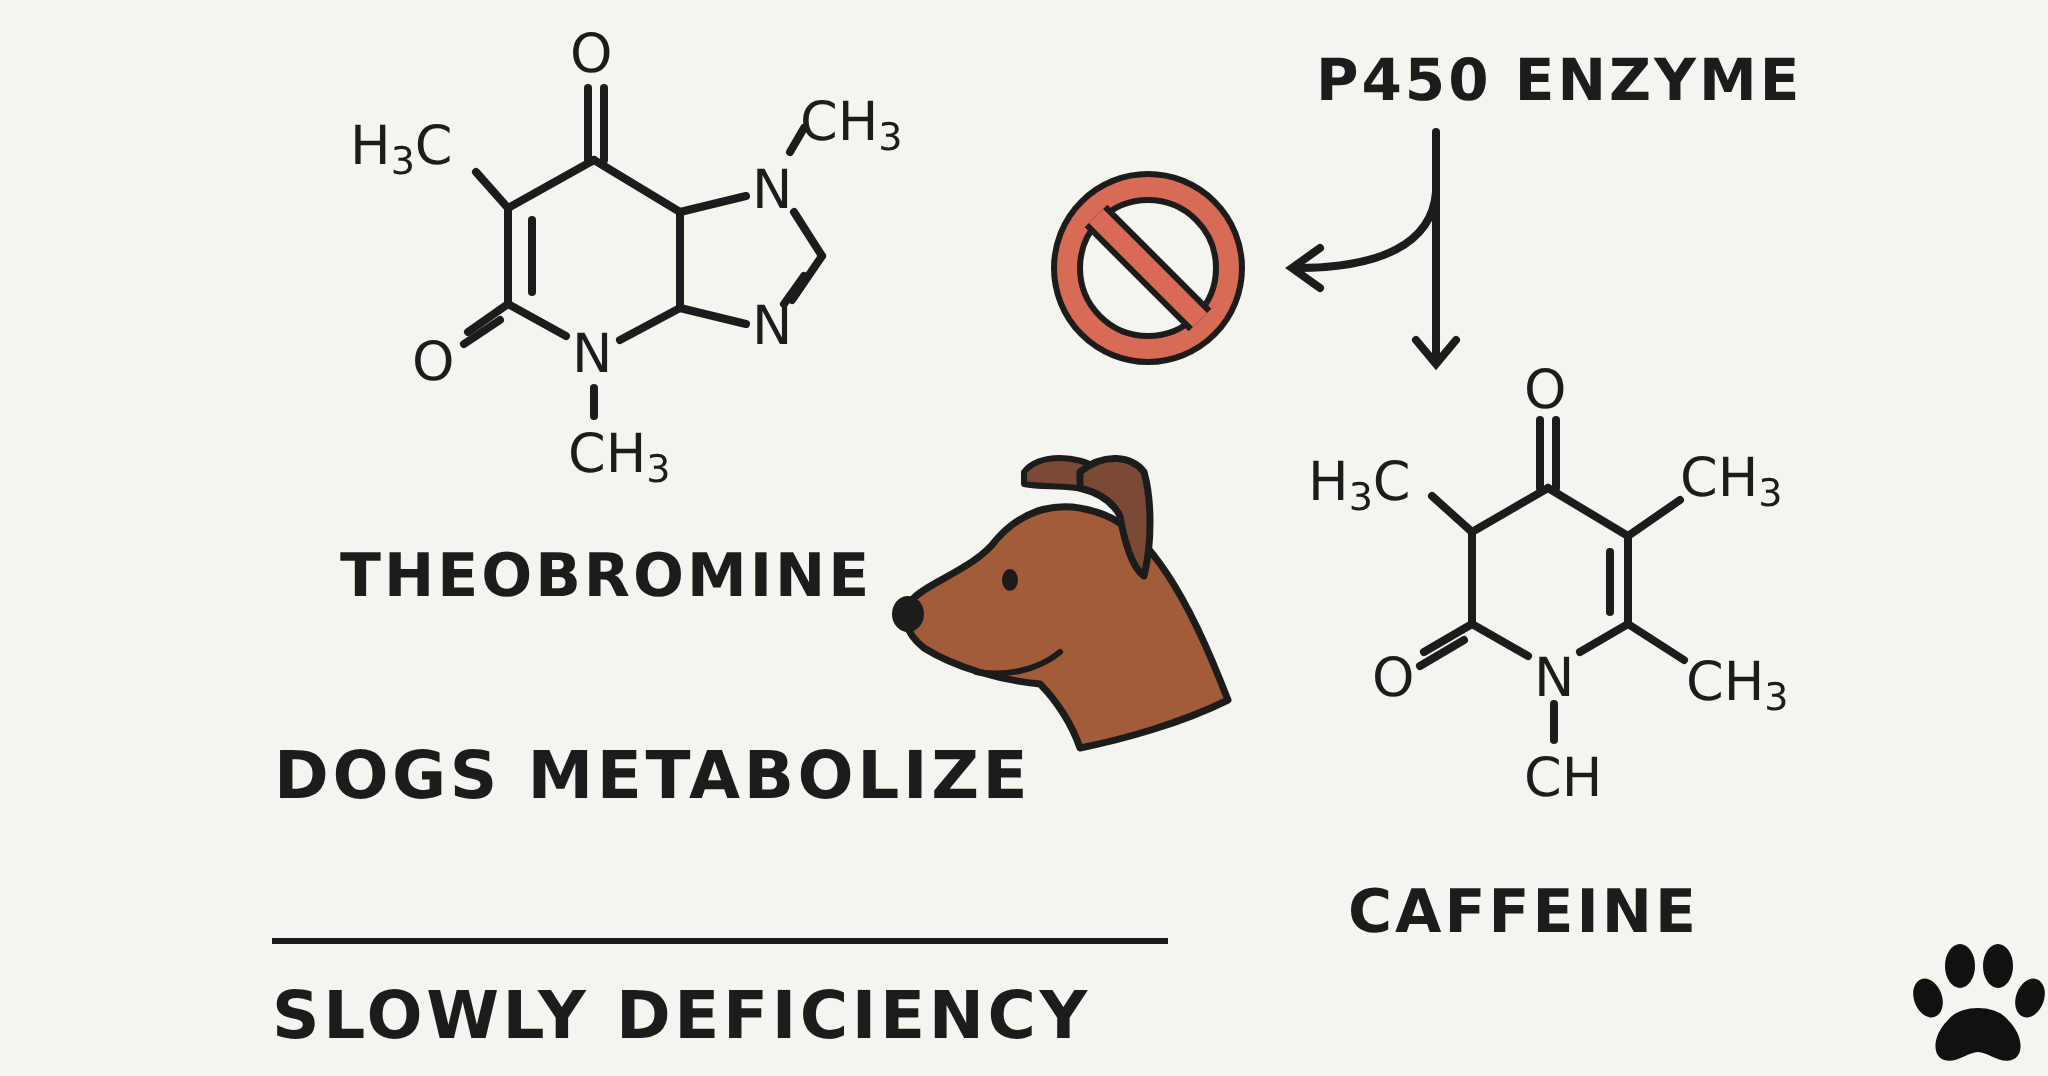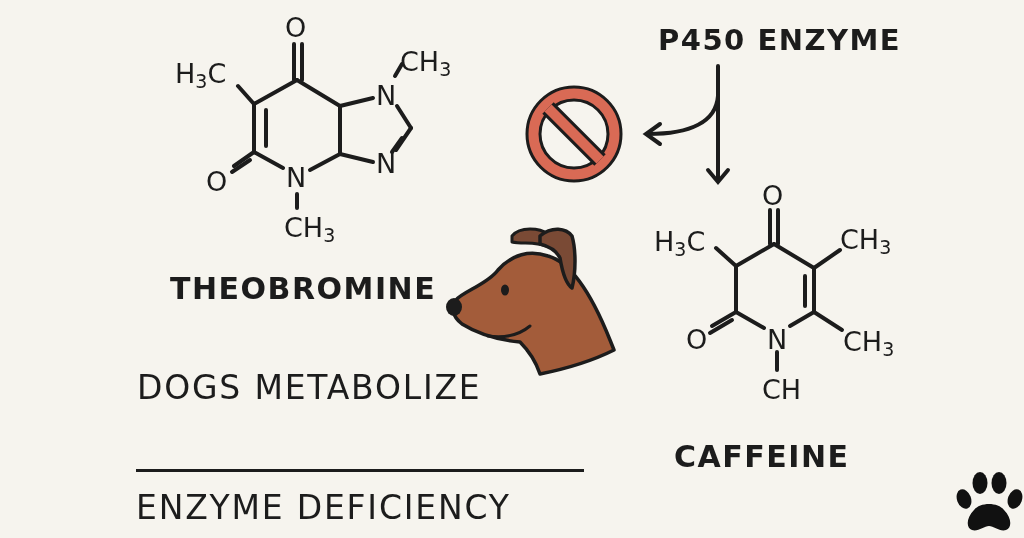--- a/index.html
+++ b/index.html
@@ -18,21 +18,21 @@
       font-family: "DejaVu Sans", sans-serif; color: #1c1c1c;
       white-space: nowrap;
     }
     .atom sub { font-size: 19px; vertical-align: -5px; line-height: 0; }
     .label {
       position: absolute; font-weight: bold; font-size: 30px; letter-spacing: 1.5px;
       line-height: 1; white-space: nowrap;
       font-family: "DejaVu Sans", sans-serif; color: #1c1c1c;
     }
     .headline {
-      position: absolute; font-weight: normal; font-size: 33px; letter-spacing: 1.8px;
+      position: absolute; font-weight: bold; font-size: 33px; letter-spacing: 1.8px;
       line-height: 40px; white-space: nowrap; color: #1c1c1c;
     }
     .divider { position: absolute; background: #1c1c1c; height: 3px; }
   </style>
 </head>
 <body>
 
 <div class="abs" style="left:0;top:0;width:1024px;height:538px;">
   <svg width="1024" height="538">
 
@@ -142,21 +142,21 @@
 
   <path d="M488,336 C502,338 518,336 530,326" stroke="#1c1c1c" stroke-width="3" fill="none" stroke-linecap="round"></path>
 </svg>
 
 <div class="headline" style="left:137px;top:368px;">
   <div>DOGS METABOLIZE</div>
 </div>
 
 <div class="divider" style="left:136px;top:469px;width:448px;"></div>
 
-<div class="headline" style="left:136px;top:488px;">ENZYME DEFICIENCY</div>
+<div class="headline" style="left:136px;top:488px;">SLOWLY DEFICIENCY</div>
 
 <svg width="1024" height="538">
   <ellipse cx="980" cy="483" rx="7.5" ry="11" fill="#111"></ellipse>
   <ellipse cx="999" cy="483" rx="7.5" ry="11" fill="#111"></ellipse>
   <ellipse cx="964" cy="499" rx="7" ry="10" transform="rotate(-20 964 499)" fill="#111"></ellipse>
   <ellipse cx="1015" cy="499" rx="7" ry="10" transform="rotate(20 1015 499)" fill="#111"></ellipse>
   <path d="M972,530 C966,528 966,518 974,510 C980,502 998,502 1004,510 C1012,518 1012,528 1006,530 C1000,532 994,526 989,526 C984,526 978,532 972,530 Z" fill="#111"></path>
 </svg>
 
 </body></html>

